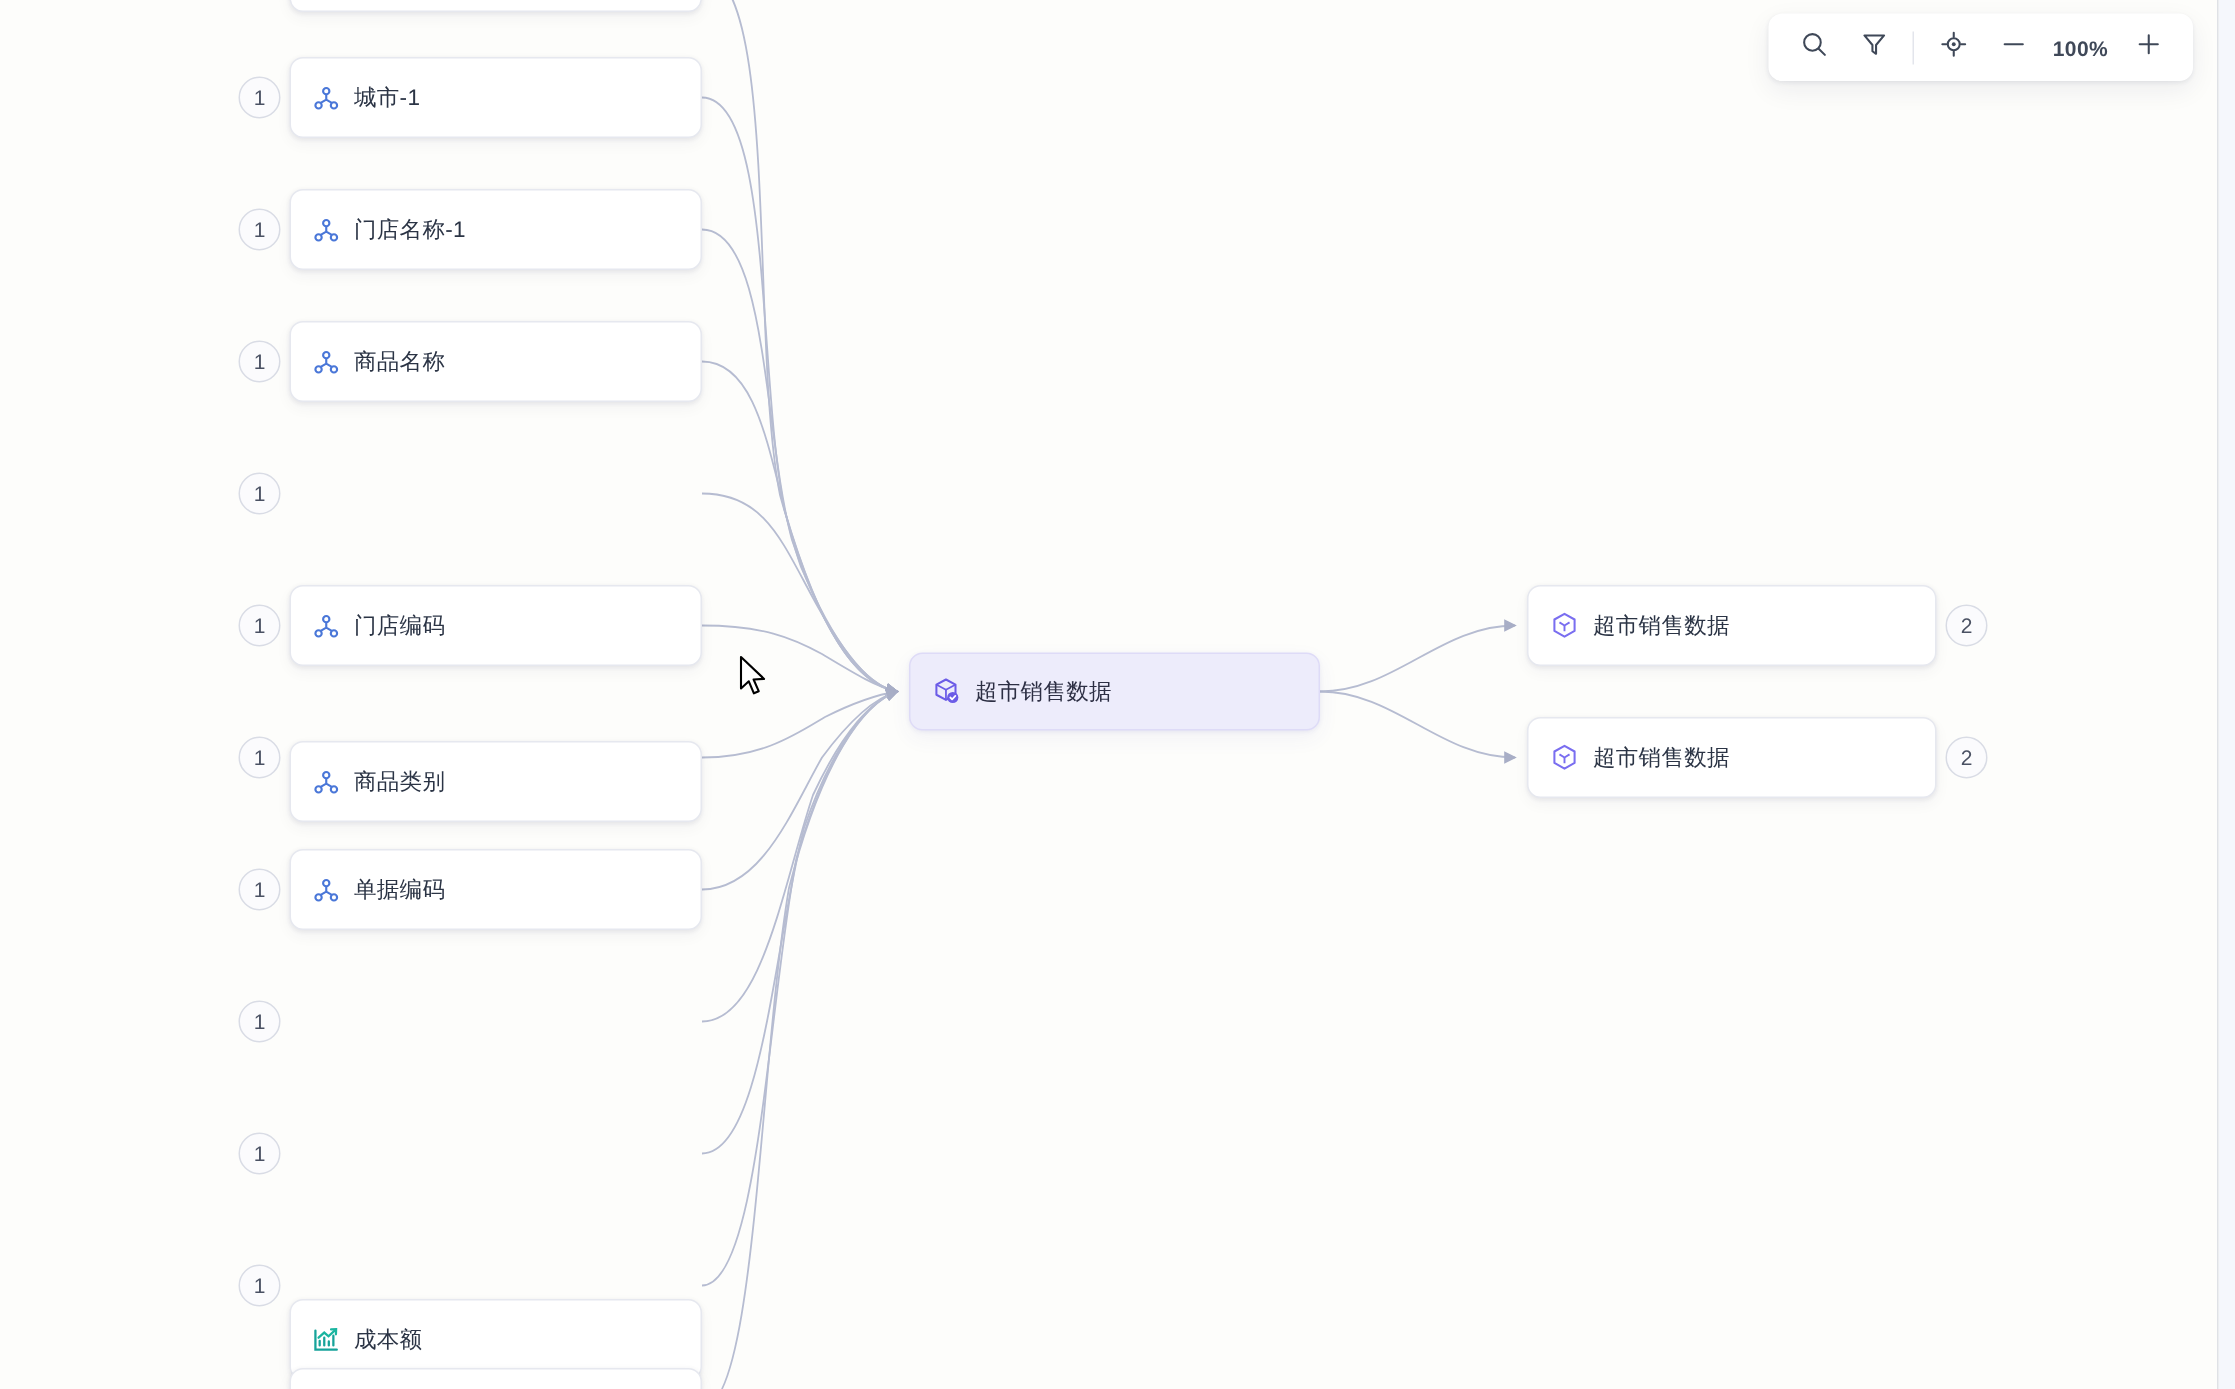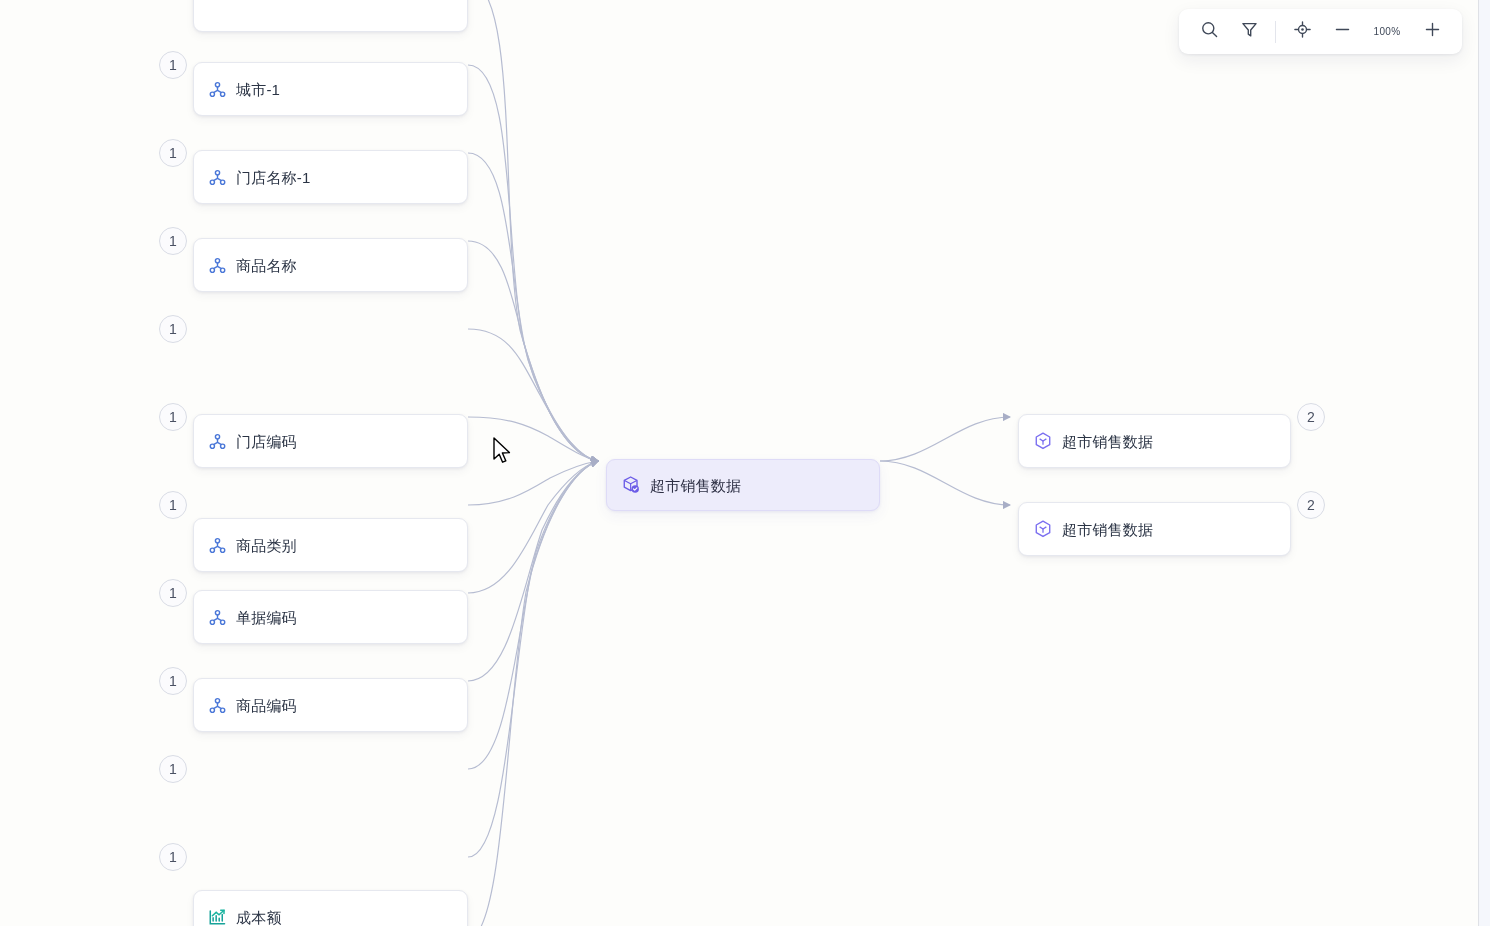--- a/index.html
+++ b/index.html
@@ -41,21 +41,20 @@
     display: flex;
     align-items: center;
     height: 54px;
     border-radius: 9px;
     background: #ffffff;
     border: 1px solid #e6e8ef;
     box-shadow: 0 1px 3px rgba(22,33,74,0.07), 0 4px 10px rgba(22,33,74,0.045);
     padding: 4px 14px;
     gap: 9px;
     white-space: nowrap;
-    margin-top: 24px;
   }
   .node .label {
     font-size: 15px;
     color: #2b3445;
     letter-spacing: .2px;
     line-height: 1;
   }
   .node.left  { left: 193px; width: 275px; }
   .node.right { left: 1018px; width: 273px; }
   .node.center {
@@ -113,26 +112,27 @@
     background: transparent;
     border: none;
     cursor: pointer;
   }
   .tdiv {
     width: 1px; height: 22px;
     background: #e3e5ec;
     margin: 0 6px;
   }
   #zoomlevel {
-    font-size: 10px;
+    font-size: 14px;
     color: #3f4858;
     min-width: 50px;
     text-align: center;
     line-height: 1;
     letter-spacing: .3px;
+    font-weight: bold;
   }
   
   #cursor {
     position: absolute;
     left: 492px; top: 437px;
     width: 22px; height: 30px;
     pointer-events: none;
   }
 </style>
 </head>
@@ -259,31 +259,20 @@
           <circle cx="10" cy="5" r="2.2"></circle>
             <circle cx="4.6" cy="15" r="2.2"></circle>
             <circle cx="15.4" cy="15" r="2.2"></circle>
           <path d="M10 7.2 L10 11 M10 11 L5.8 13.4 M10 11 L14.2 13.4"></path>
         </svg>
       </span>
       <span class="label">单据编码</span>
     </div>
 
     <div class="badge left" style="top:667px">1</div>
-    <div class="node left" style="top:654px">
-      <span class="icon dim">
-        <svg viewBox="0 0 20 20" width="19" height="19" fill="none" stroke="#4a77d8" stroke-width="1.5">
-          <circle cx="10" cy="5" r="2.2"></circle>
-            <circle cx="4.6" cy="15" r="2.2"></circle>
-            <circle cx="15.4" cy="15" r="2.2"></circle>
-          <path d="M10 7.2 L10 11 M10 11 L5.8 13.4 M10 11 L14.2 13.4"></path>
-        </svg>
-      </span>
-      <span class="label">商品编码</span>
-    </div>
 
     <div class="badge left" style="top:755px">1</div>
 
     <div class="badge left" style="top:843px">1</div>
     <div class="node left" style="top:866px">
       <span class="icon meas">
         <svg viewBox="0 0 20 20" width="19" height="19" fill="none" stroke="#17a39a" stroke-width="1.6" stroke-linecap="round">
           <path d="M2.4 3.2 L2.4 16.6 L17.4 16.6" stroke="#17a39a"></path>
           <path d="M5.4 13.6 L5.4 10.4 M8.6 13.6 L8.6 8.2 M11.8 13.6 L11.8 10.8 M15 13.6 L15 6.8"></path>
           <path d="M4.6 8.2 L8.6 4.6 L11.6 7.2 L16.6 2.6" stroke="#1ab5a0"></path>

